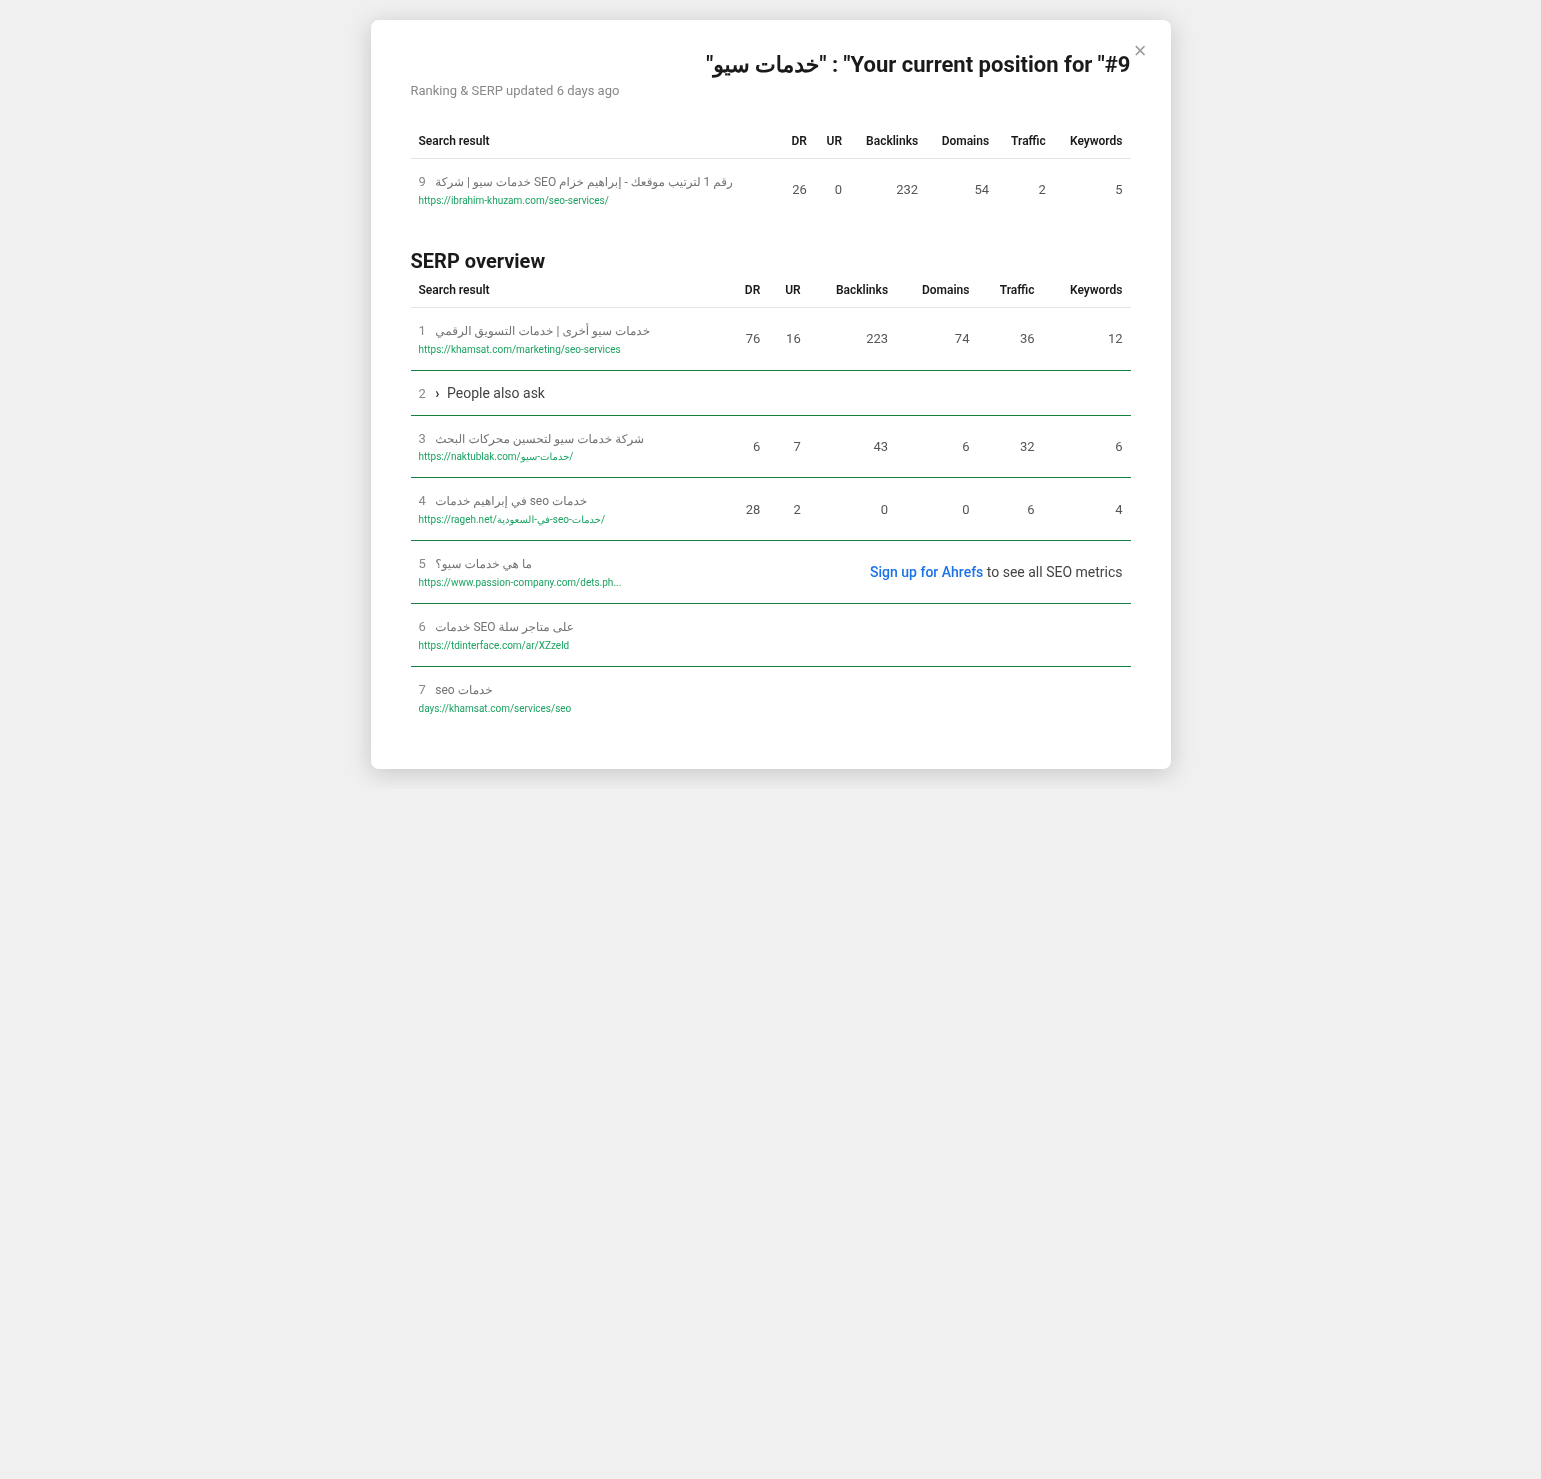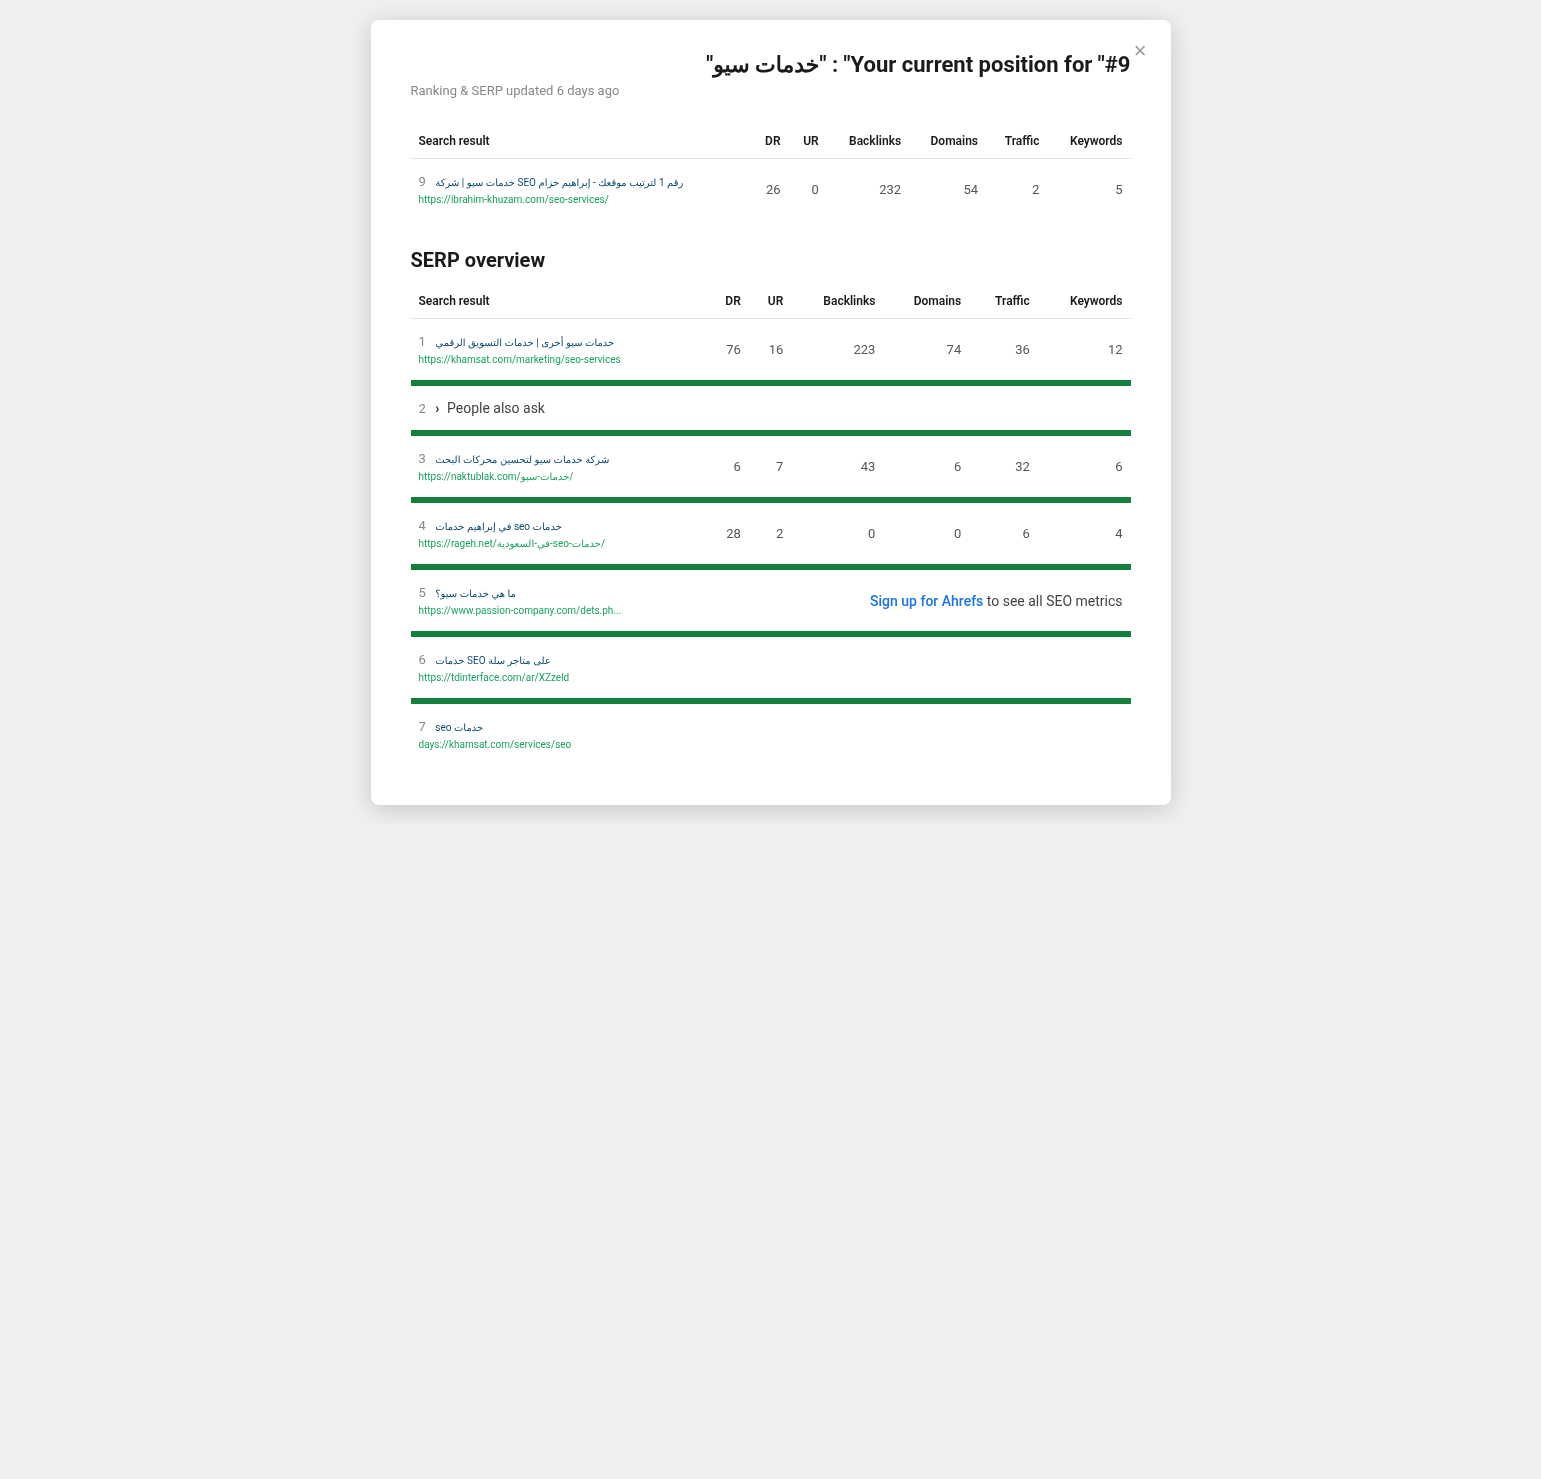--- a/index.html
+++ b/index.html
@@ -61,60 +61,60 @@
       font-weight: 600;
       color: #1a1a1a;
       font-size: 12px;
       padding: 8px 8px 10px 8px;
       border-bottom: 1px solid #e5e5e5;
     }
     thead th:first-child {
       text-align: left;
     }
     tbody tr {
-      border-bottom: 6px solid #15803d;
+      border-bottom: 1px solid #15803d;
     }
     tbody tr:last-child {
       border-bottom: none;
     }
     tbody td {
       padding: 14px 8px;
       text-align: right;
       color: #1a1a1a;
       vertical-align: middle;
     }
     tbody td:first-child {
       text-align: left;
     }
     .result-cell {
       max-width: 400px;
     }
     .result-title {
-      color: #0c4a6e;
-      font-size: 10px;
+      color: #737373;
+      font-size: 12px;
       line-height: 1.4;
       direction: rtl;
       unicode-bidi: embed;
       margin-bottom: 2px;
     }
     .result-url {
       color: #1aa260;
       font-size: 10px;
       direction: ltr;
     }
     .result-number {
       color: #888;
       font-size: 13px;
       margin-right: 6px;
     }
     .serp-section-title {
       font-size: 20px;
       font-weight: 700;
       color: #1a1a1a;
-      margin: 28px 0 14px 0;
+      margin: 28px 0 2px 0;
     }
     .people-also-ask-row td {
       color: #444;
       font-size: 14px;
     }
     .paa-icon {
       display: inline-block;
       margin-right: 4px;
       font-weight: bold;
       color: #333;

